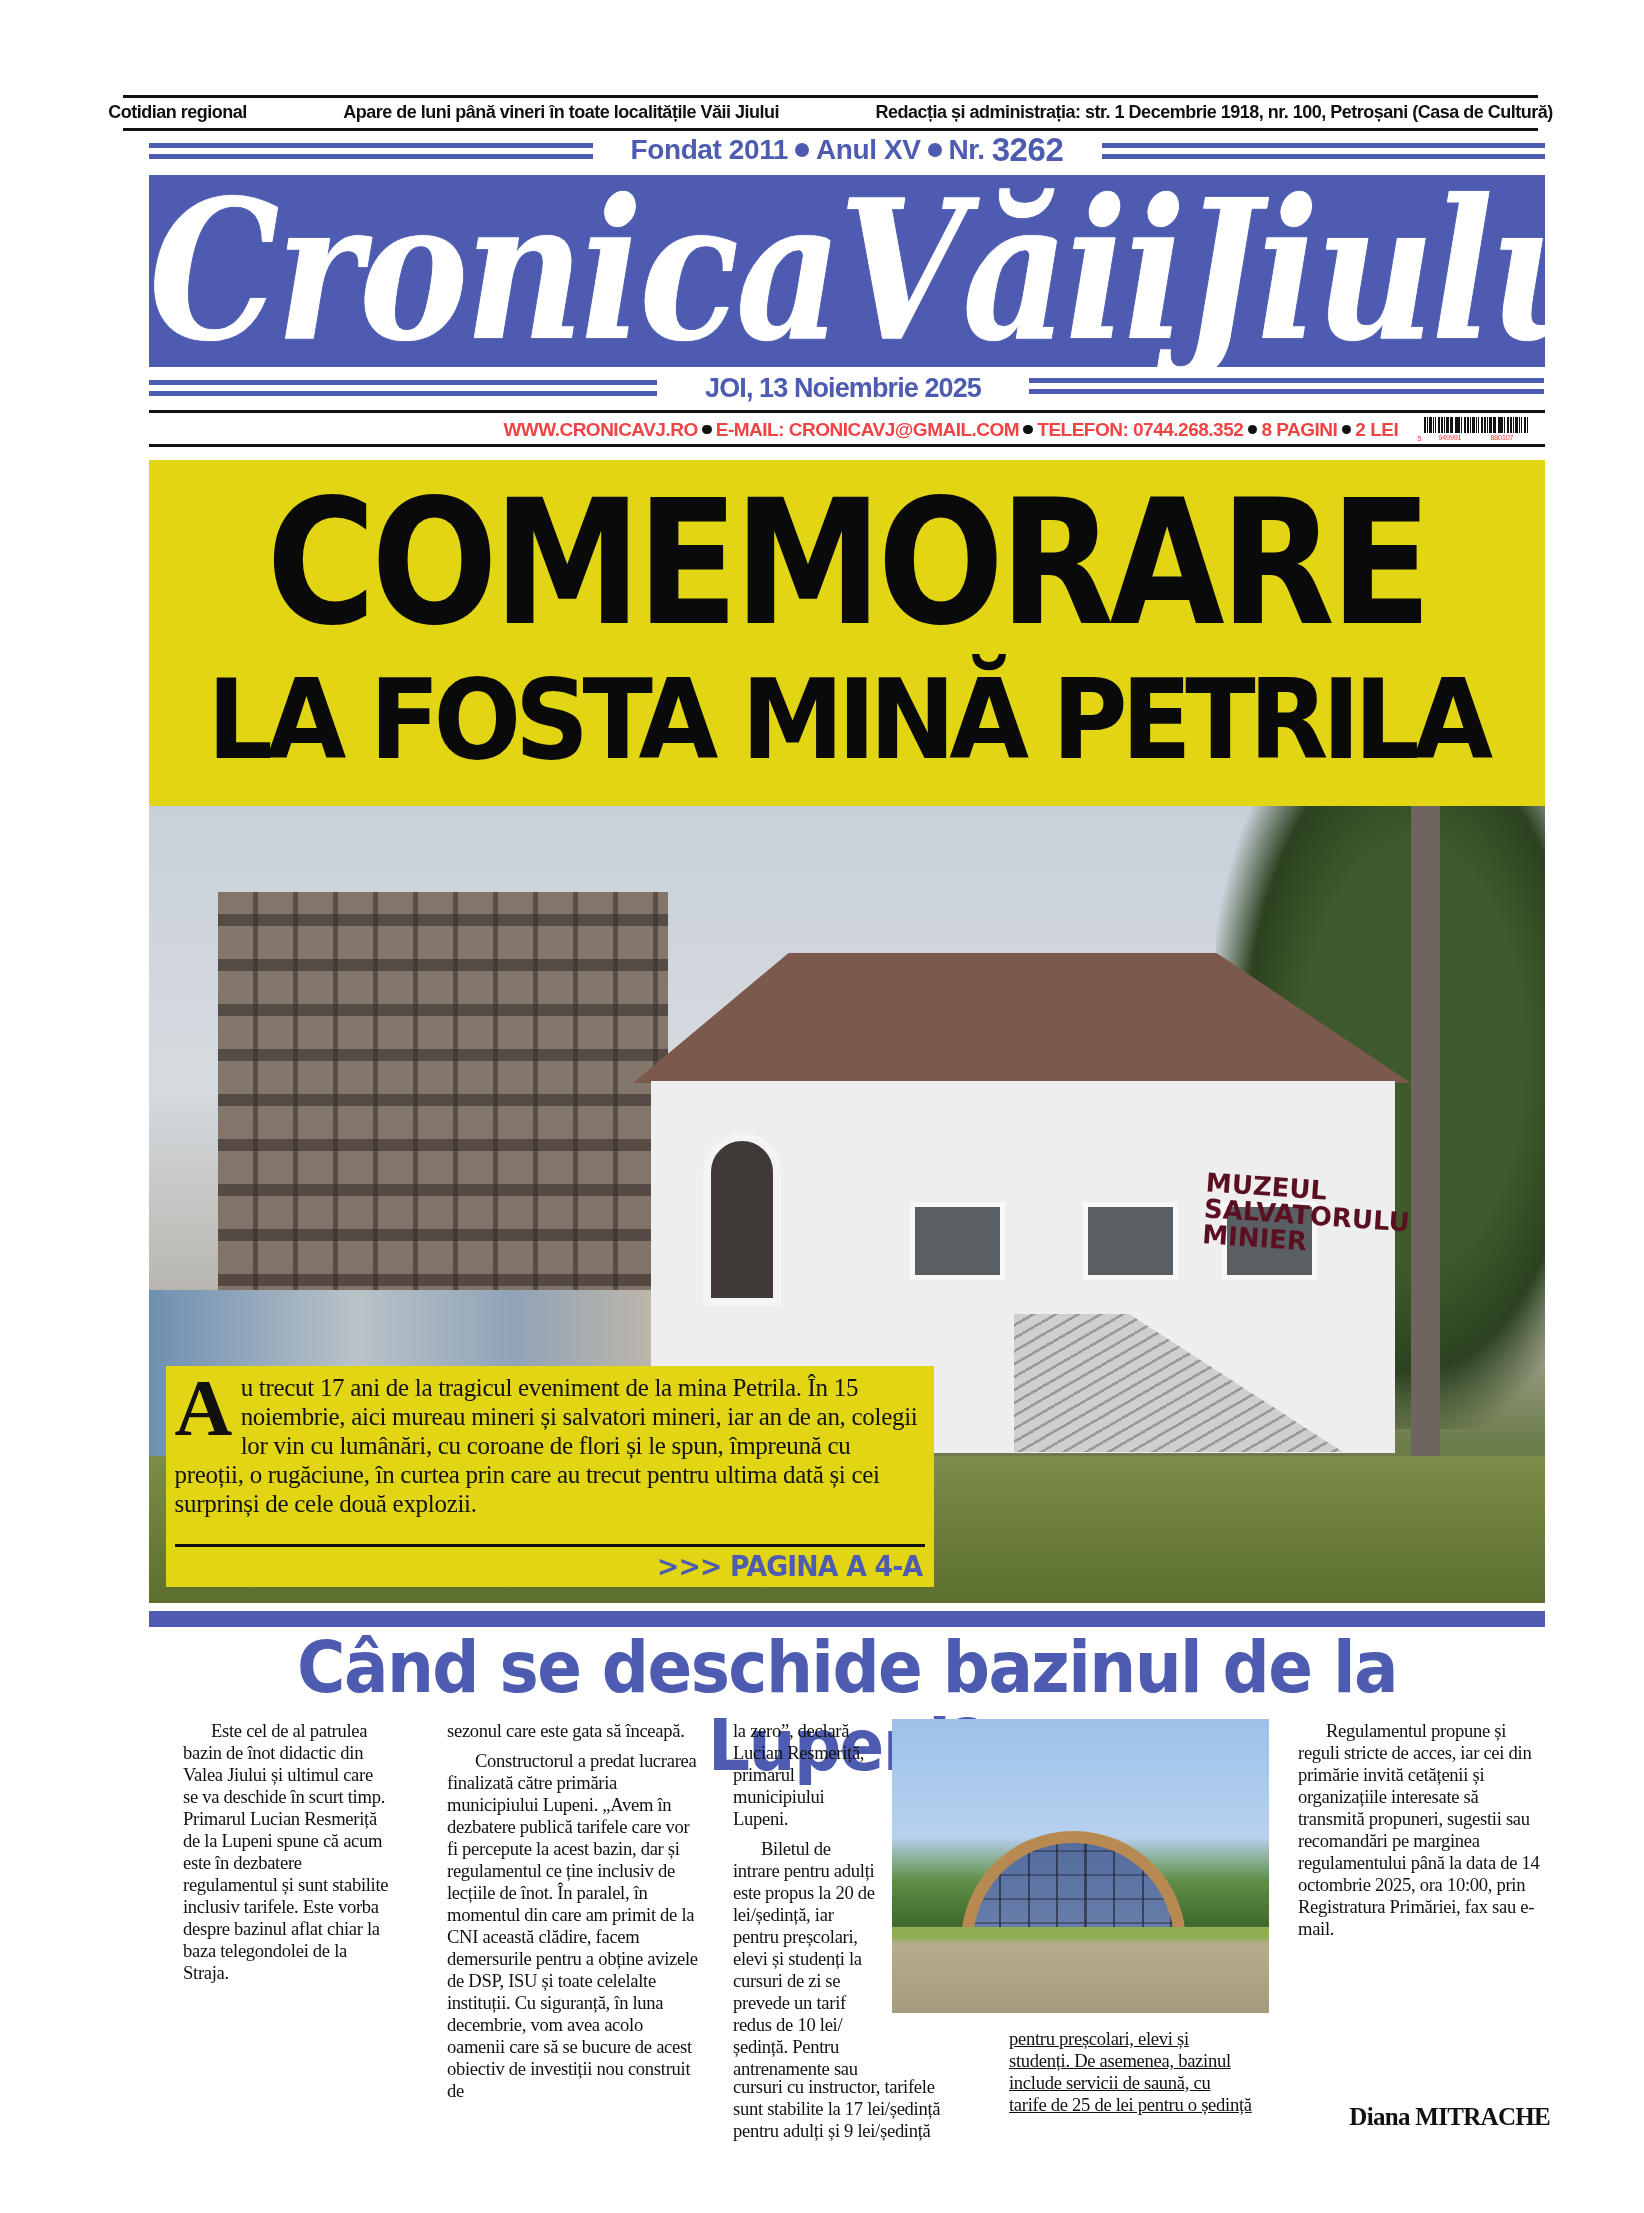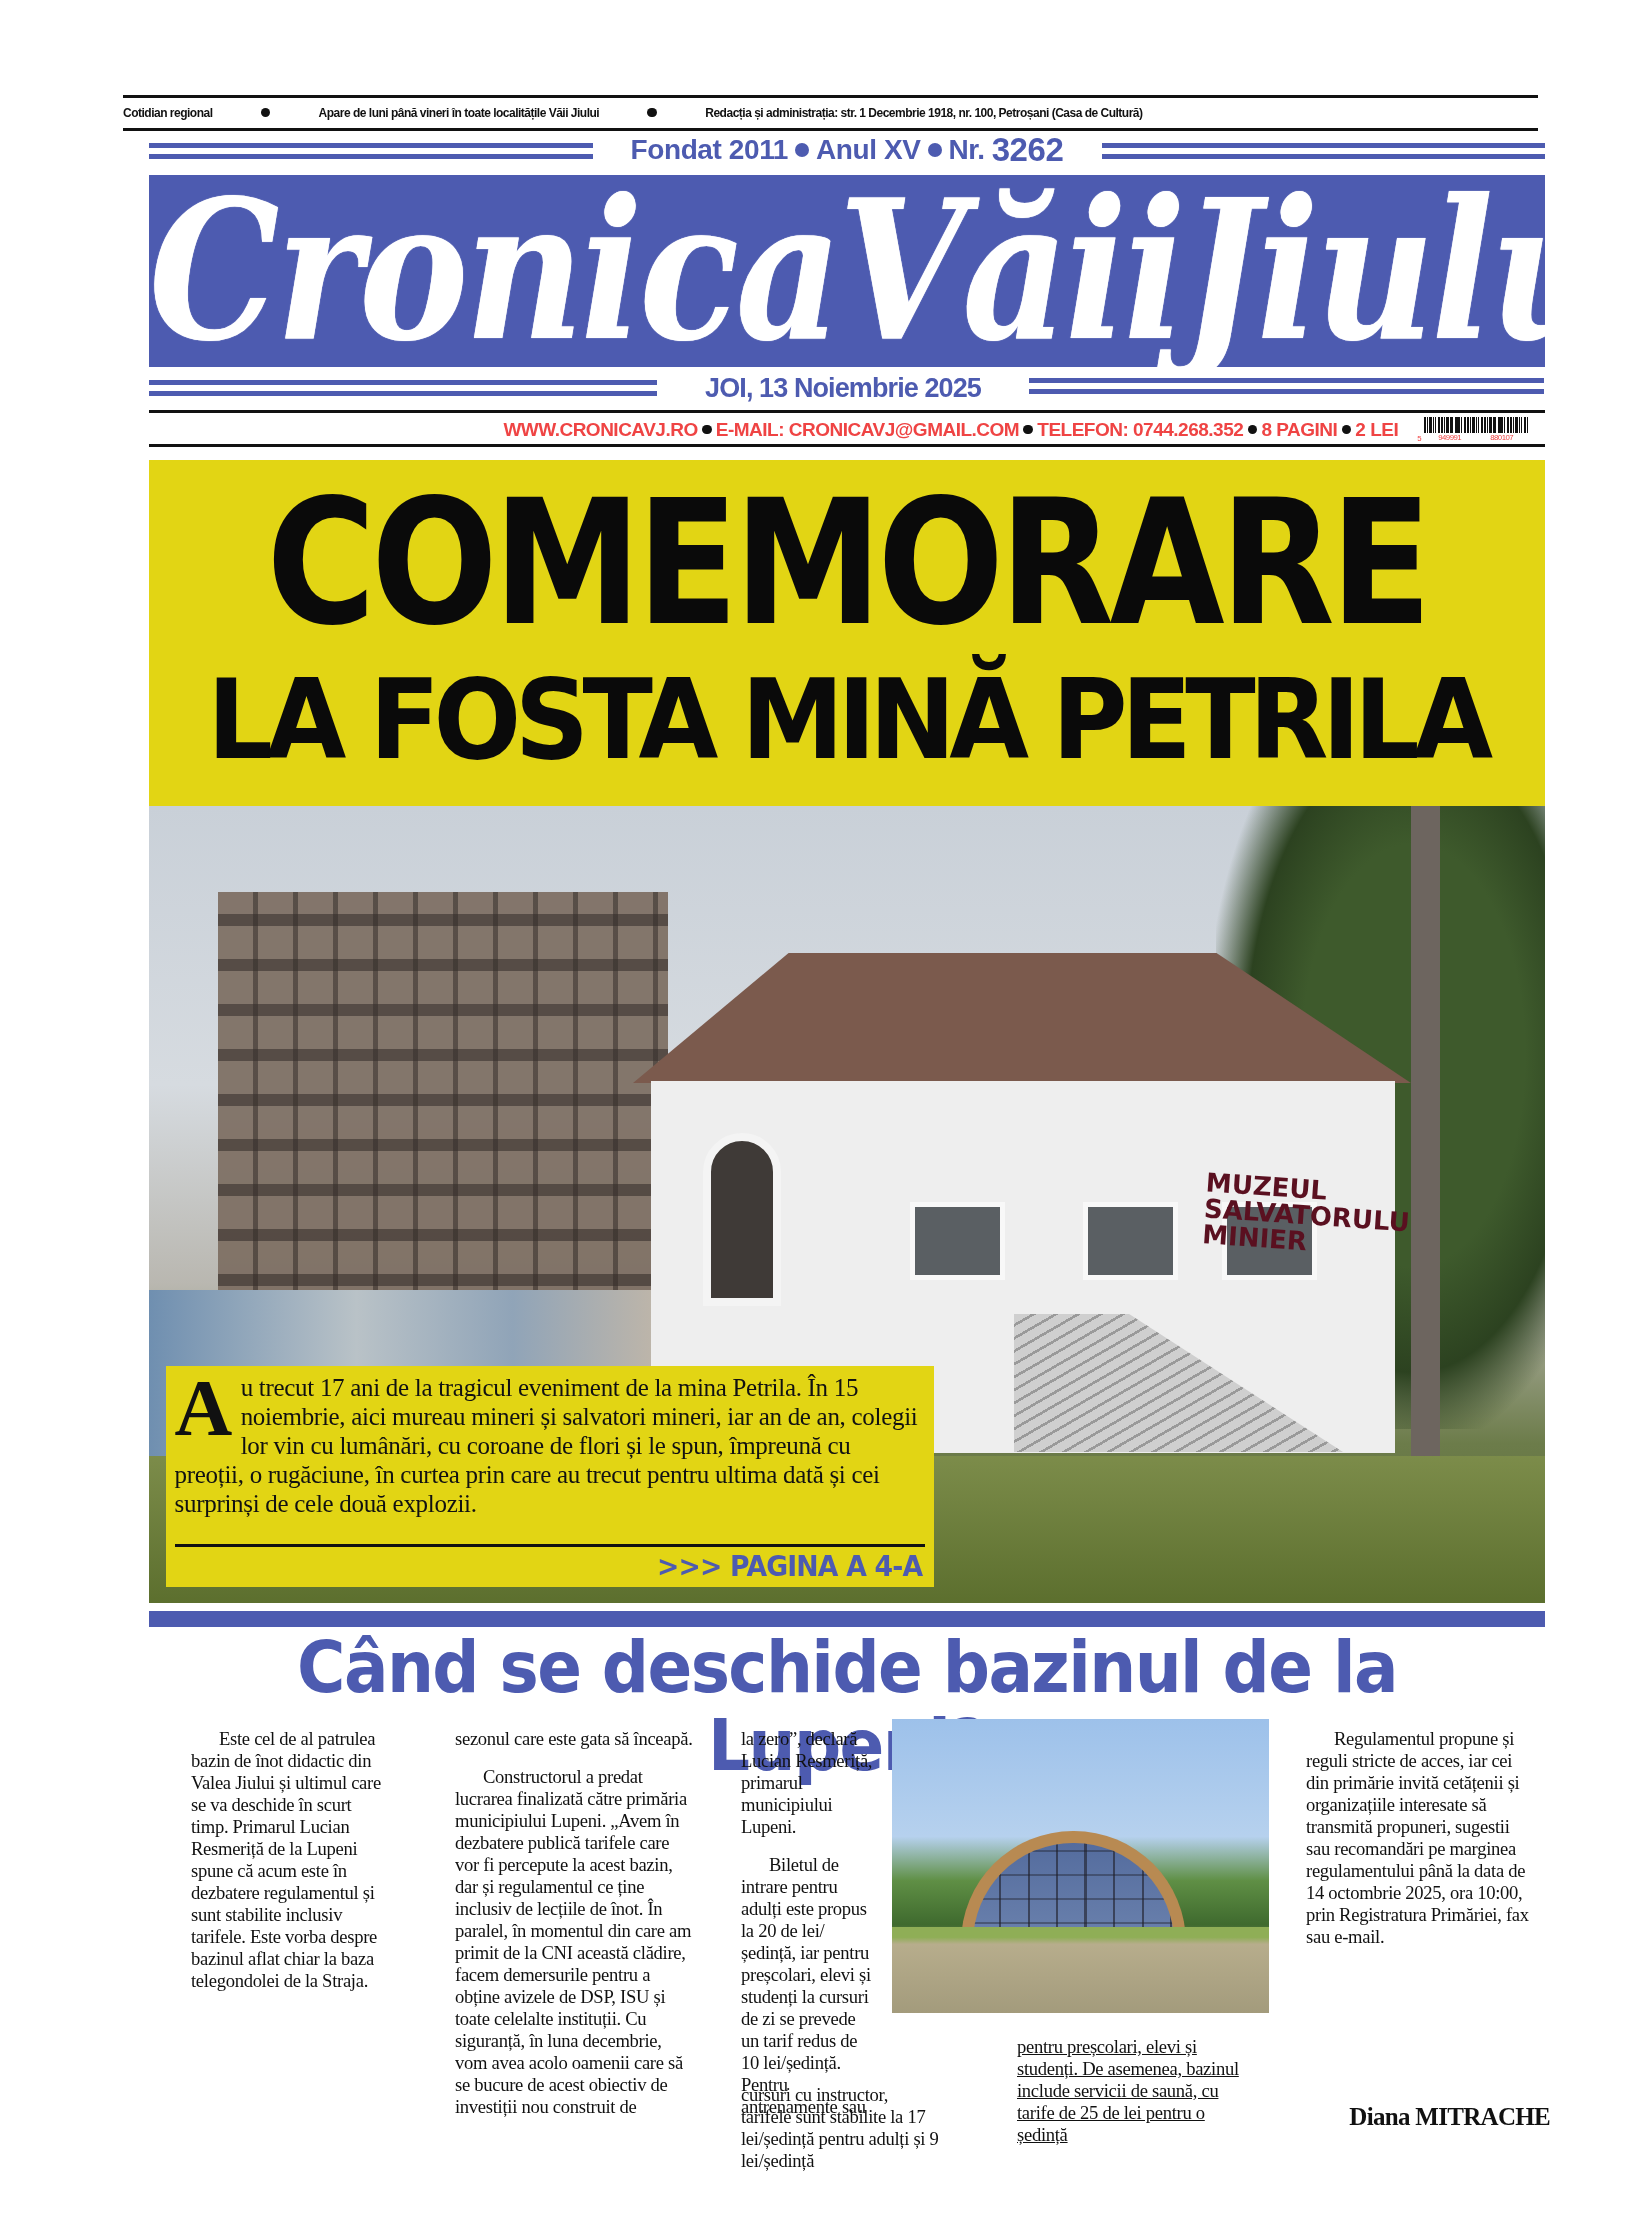--- a/index.html
+++ b/index.html
@@ -3,22 +3,22 @@
 <meta charset="utf-8">
 <style>
   * { box-sizing: border-box; margin: 0; padding: 0; }
   html, body { width: 1645px; height: 2214px; background: #ffffff; overflow: hidden; }
   body { position: relative; font-family: "Liberation Serif", serif; color: #111; }
 
   
   .rule-black { position: absolute; background: #111; }
   .topline {
     position: absolute; left: 123px; top: 97px; width: 1415px; height: 31px;
-    display: flex; align-items: center; 
-    font-family: "Liberation Sans", sans-serif; font-weight: 700; font-size: 12px;
+    display: flex; align-items: center; justify-content: center;
+    font-family: "Liberation Sans", sans-serif; font-weight: 700; font-size: 18px;
     letter-spacing: -0.5px; color: #111; white-space: nowrap; gap: 44px;
   }
   .dot { display: inline-block; width: 9.5px; height: 9.5px; border-radius: 50%; background: #111; margin: 0 4.3px; vertical-align: middle; }
   .dot.blue { background: #4d5bb0; width: 14px; height: 14px; margin: 0 7px; }
 
   .blue-dbl { position: absolute; height: 15.6px; border-top: 5.2px solid #4d5bb0; border-bottom: 5.2px solid #4d5bb0; }
   .founded {
     position: absolute; left: 605px; top: 130px; width: 484px; height: 40px;
     display: flex; align-items: center; justify-content: center;
     font-family: "Liberation Sans", sans-serif; font-weight: 700; font-size: 28px; color: #4d5bb0; letter-spacing: -0.4px; white-space: nowrap;
@@ -114,21 +114,21 @@
 
   
   .blue-bar { position: absolute; left: 149px; top: 1611px; width: 1396px; height: 15.6px; background: #4d5bb0; }
   .story2-title {
     position: absolute; left: 149px; top: 1629px; width: 1396px; height: 78px;
     font-family: "DejaVu Sans", sans-serif; font-weight: 700; font-size: 71px; line-height: 78px; color: #4d5bb0; text-align: center;
     letter-spacing: -1.7px; transform: scaleX(0.93); transform-origin: center;
   }
 
   .col { position: absolute; font-family: "Liberation Serif", serif; font-size: 18.6px; line-height: 22px; color: #111; letter-spacing: -0.3px; text-align: left; }
-  .col p { margin: 16px; }
+  .col p { margin: 8px; }
   .col .ind { text-indent: 28px; }
   .col1 { left: 175px; top: 1712px; width: 223px; }
   .col2 { left: 439px; top: 1712px; width: 273px; }
   .col3 { left: 725px; top: 1712px; width: 164px; }
   .col3b { left: 725px; top: 2068px; width: 233px; }
   .col4 { left: 1001px; top: 2020px; width: 259px; text-decoration: underline; }
   .col5 { left: 1290px; top: 1712px; width: 259px; }
   .byline { position: absolute; left: 1349px; top: 2103px; width: 201px; text-align: right;
     font-family: "Liberation Serif", serif; font-weight: 700; font-size: 25px; letter-spacing: -0.7px; color: #111; }
 

